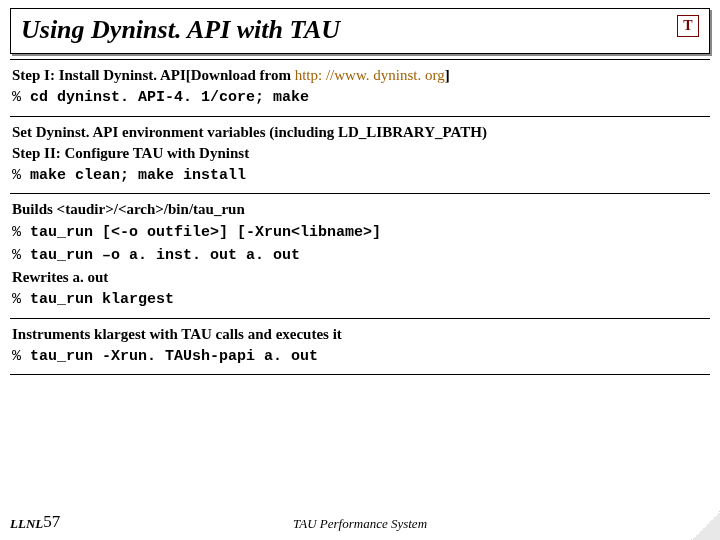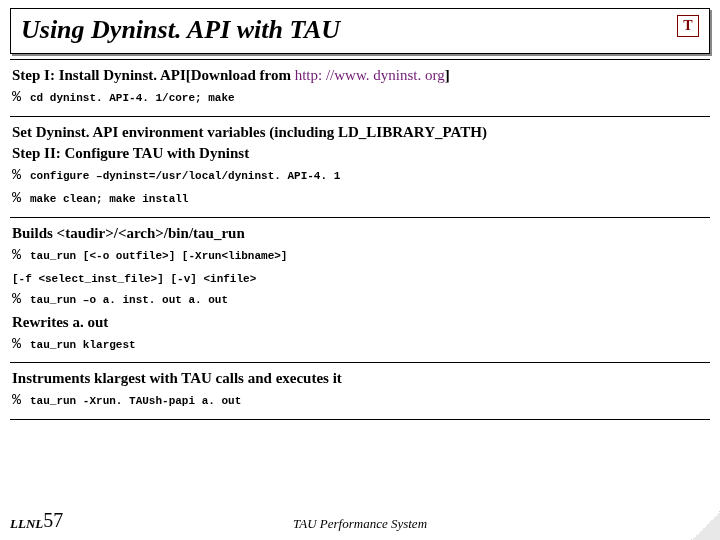--- a/index.html
+++ b/index.html
@@ -50,28 +50,28 @@
   }
   .line {
     font-size: 15px;
     line-height: 1.35;
     margin: 1px 0;
   }
   .bold { font-weight: bold; margin-top: 37px; }
   .mono {
     font-family: "Courier New", Courier, monospace;
     font-weight: bold;
-    font-size: 11px;
+    font-size: 15px;
     margin-top: 40px;
   }
   .prompt {
     font-family: "Courier New", Courier, monospace;
     color: #000;
   }
-  .link { color: #701a75; text-align: right; }
+  .link { color: #a16207; text-align: right; }
   .footer {
     position: absolute;
     bottom: 8px;
     left: 10px;
     right: 10px;
     display: flex;
     justify-content: flex-start;
     align-items: flex-end;
     font-size: 13px;
   }
@@ -80,21 +80,21 @@
     font-style: italic;
   }
   .footer-center {
     font-weight: normal;
     font-style: italic;
     position: absolute;
     left: 50%;
     transform: translateX(-50%);
   }
   .footer-right {
-    font-size: 20px;
+    font-size: 17px;
   }
   .corner-fold {
     position: absolute;
     right: 0;
     bottom: 0;
     width: 28px;
     height: 28px;
     background: linear-gradient(135deg, transparent 0 50%, #e8e8e8 50% 100%);
     border-left: 1px solid #aaa;
     border-top: 1px solid #aaa;
@@ -110,27 +110,25 @@
 </div>
 
 <div class="content" id="content-area">
     <div class="block">
       <div class="line"><span class="bold">Step I: Install Dyninst. API[Download from </span><span class="link">http: //www. dyninst. org</span><span class="bold">]</span></div>
       <div class="line"><span class="prompt">% </span><span class="mono">cd dyninst. API-4. 1/core; make</span></div>
     </div>
     <div class="block">
       <div class="line"><span class="bold">Set Dyninst. API environment variables (including LD_LIBRARY_PATH)</span></div>
       <div class="line"><span class="bold">Step II: Configure TAU with Dyninst</span></div>
-      <div class="line"><span class="prompt">% </span><span class="mono">configure –dyninst=/usr/local/dyninst. API-4. 1</span></div>
       <div class="line"><span class="prompt">% </span><span class="mono">make clean; make install</span></div>
     </div>
     <div class="block">
       <div class="line"><span class="bold">Builds &lt;taudir&gt;/&lt;arch&gt;/bin/tau_run</span></div>
       <div class="line"><span class="prompt">% </span><span class="mono">tau_run [&lt;-o outfile&gt;] [-Xrun&lt;libname&gt;]</span></div>
-      <div class="line"><span class="mono">  [-f &lt;select_inst_file&gt;] [-v] &lt;infile&gt;</span></div>
       <div class="line"><span class="prompt">% </span><span class="mono">tau_run –o a. inst. out a. out</span></div>
       <div class="line"><span class="bold">Rewrites a. out</span></div>
       <div class="line"><span class="prompt">% </span><span class="mono">tau_run klargest</span></div>
     </div>
     <div class="block">
       <div class="line"><span class="bold">Instruments klargest with TAU calls and executes it</span></div>
       <div class="line"><span class="prompt">% </span><span class="mono">tau_run -Xrun. TAUsh-papi a. out</span></div>
     </div>
   </div>
 

